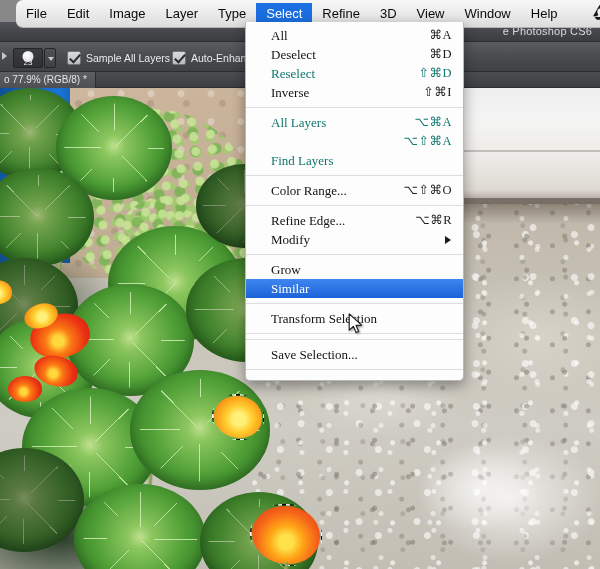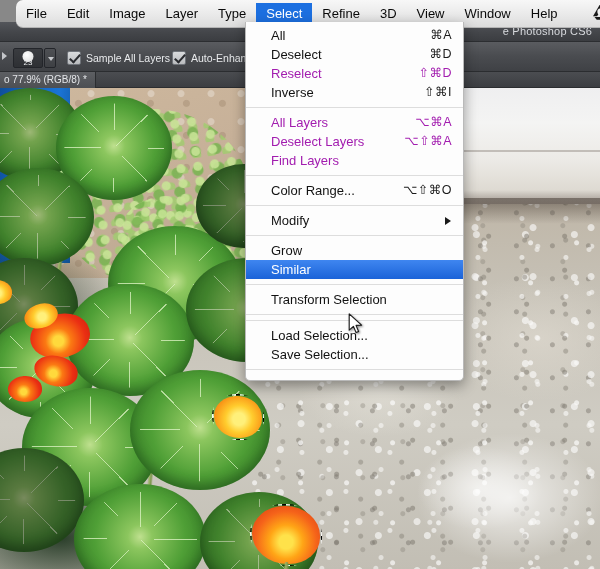--- a/index.html
+++ b/index.html
@@ -263,27 +263,28 @@
     box-shadow: 0 5px 14px rgba(0,0,0,.38);
     padding: 4px 0 5px 0;
     overflow: hidden;
   }
   .mi {
     position: relative;
     height: 19px; line-height: 19px;
     padding: 0 12px 0 25px;
     font-size: 13px; color: #121212;
     white-space: nowrap;
+    font-family: Liberation Serif, serif;
   }
   .mi .sc {
     position: absolute; right: 11px; top: 0;
     font-size: 12.5px; color: #1a1a1a;
     letter-spacing: .5px;
   }
-  .mi.dis, .mi.dis .sc { color: #a21caf; }
+  .mi.dis, .mi.dis .sc { color: #0f766e; }
   .mi.hl { background: linear-gradient(180deg,#3f86f0 0%, #1b63d8 100%); color: #fff; }
   .mi .tri {
     position: absolute; right: 12px; top: 6px;
     width: 0; height: 0;
     border-left: 6px solid #1a1a1a;
     border-top: 4px solid transparent;
     border-bottom: 4px solid transparent;
   }
   .sep { height: 1px; background: #dddddd; margin: 5px 0 5px 0; }
 
@@ -418,37 +419,40 @@
       <span class="sc">⇧⌘I</span>
     </div>
 
     <div class="sep"></div>
 
     <div class="mi dis">
       <span>All Layers</span>
       <span class="sc">⌥⌘A</span>
     </div>
     <div class="mi dis">
-      <span>Deselect Layers</span>
       <span class="sc">⌥⇧⌘A</span>
     </div>
     <div class="mi dis">
       <span>Find Layers</span>
     </div>
 
     <div class="sep"></div>
 
     <div class="mi">
       <span>Color Range...</span>
       <span class="sc">⌥⇧⌘O</span>
     </div>
 
     <div class="sep"></div>
 
     <div class="mi">
+      <span>Refine Edge...</span>
+      <span class="sc">⌥⌘R</span>
+    </div>
+    <div class="mi">
       <span>Modify</span>
       <span class="tri"></span>
     </div>
 
     <div class="sep"></div>
 
     <div class="mi">
       <span>Grow</span>
     </div>
     <div class="mi hl">
@@ -459,23 +463,20 @@
 
     <div class="mi">
       <span>Transform Selection</span>
     </div>
 
     <div class="sep"></div>
 
 
     <div class="sep"></div>
 
-    <div class="mi">
-      <span>Load Selection...</span>
-    </div>
     <div class="mi">
       <span>Save Selection...</span>
     </div>
 
     <div class="sep"></div>
 
   </div>
 
   <svg id="cursor" viewBox="0 0 16 22">
     <path d="M1.2 0.8 L1.2 17.2 L5.4 13.3 L8.1 19.6 L10.6 18.5 L8.0 12.4 L13.6 12.2 Z" fill="#ffffff" stroke="#1a1a1a" stroke-width="1.1" stroke-linejoin="round"></path>

